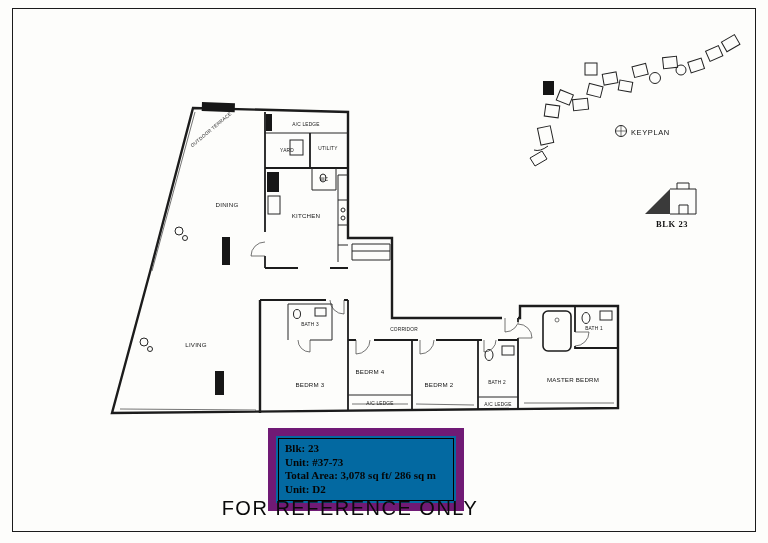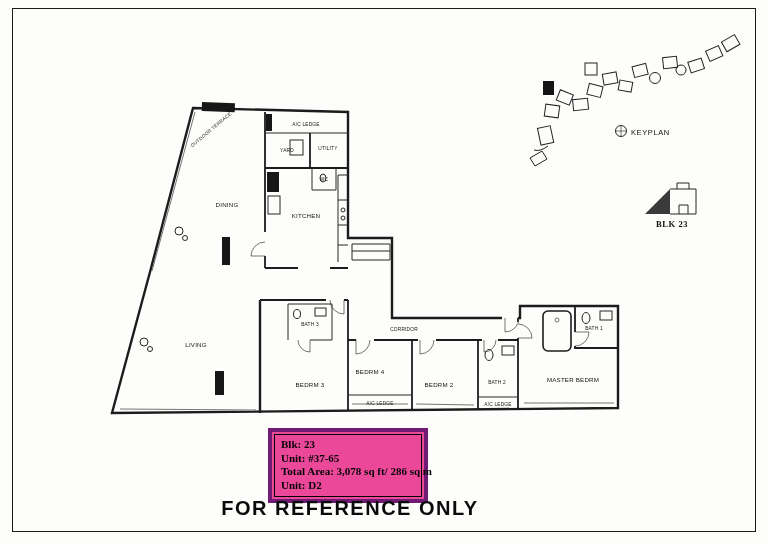--- a/index.html
+++ b/index.html
@@ -20,28 +20,28 @@
 
   
   .plan-label { font-family:"Liberation Sans", sans-serif; font-size:6.2px; fill:#161616;
                 text-anchor:middle; letter-spacing:0.2px; }
   .plan-label-sm { font-size:4.8px; }
   .kp-label  { font-family:"Liberation Sans", sans-serif; font-size:7.5px; fill:#111;
                letter-spacing:0.6px; }
   .blk-label { font-family:"Liberation Serif", serif; font-size:8.5px; font-weight:bold;
                fill:#111; text-anchor:middle; letter-spacing:0.6px; }
 
-  .info-box { position:absolute; left:268px; top:428px; width:160px; background:#ec4899;
-              border:4px solid #701a75; padding:2px; }
+  .info-box { position:absolute; left:268px; top:428px; width:196px; background:#0369a1;
+              border:8px solid #701a75; padding:2px; }
   .info-box-inner { border:1px solid #000; padding:3px 6px 4px; }
   .info-line { font:bold 11px "Liberation Serif", serif; line-height:13.5px; color:#050505;
                white-space:nowrap; }
 
   .footer-text { position:absolute; left:120px; top:497px; width:460px; text-align:center;
-                 font-family:"Liberation Sans", sans-serif; font-weight:bold; font-size:20px;
+                 font-family:"Liberation Sans", sans-serif; font-weight:normal; font-size:20px;
                  letter-spacing:1.5px; color:#0a0a0a; }
 </style>
 </head>
 <body>
 
 <div class="page">
   <div class="page-border"></div>
 
   <svg class="plan-svg" viewBox="0 0 768 543">
 
@@ -173,20 +173,20 @@
     <g>
       <polygon points="645,214 670,189 670,214" fill="#3a3a3a"></polygon>
       <path class="thin" d="M670,189 L696,189 L696,214 L670,214 M677,183 L689,183 L689,189 M677,183 L677,189 M679,214 L679,205 L688,205 L688,214"></path>
     </g>
     <text class="blk-label" x="672" y="227">BLK 23</text>
   </svg>
 
   <div class="info-box">
     <div class="info-box-inner">
       <div class="info-line">Blk: 23</div>
-      <div class="info-line">Unit: #37-65</div>
+      <div class="info-line">Unit: #37-73</div>
       <div class="info-line">Total Area: 3,078 sq ft/ 286 sq m</div>
       <div class="info-line">Unit: D2</div>
     </div>
   </div>
 
   <div class="footer-text">FOR REFERENCE ONLY</div>
 </div>
 
 </body></html>

